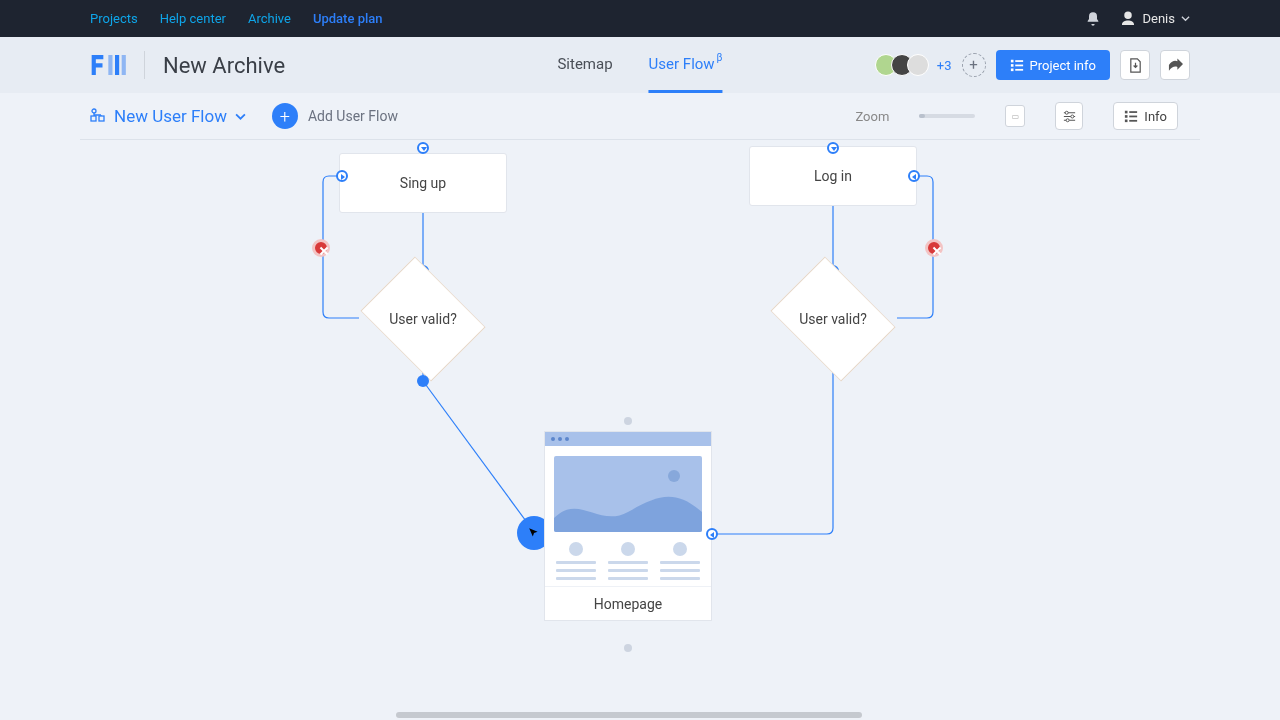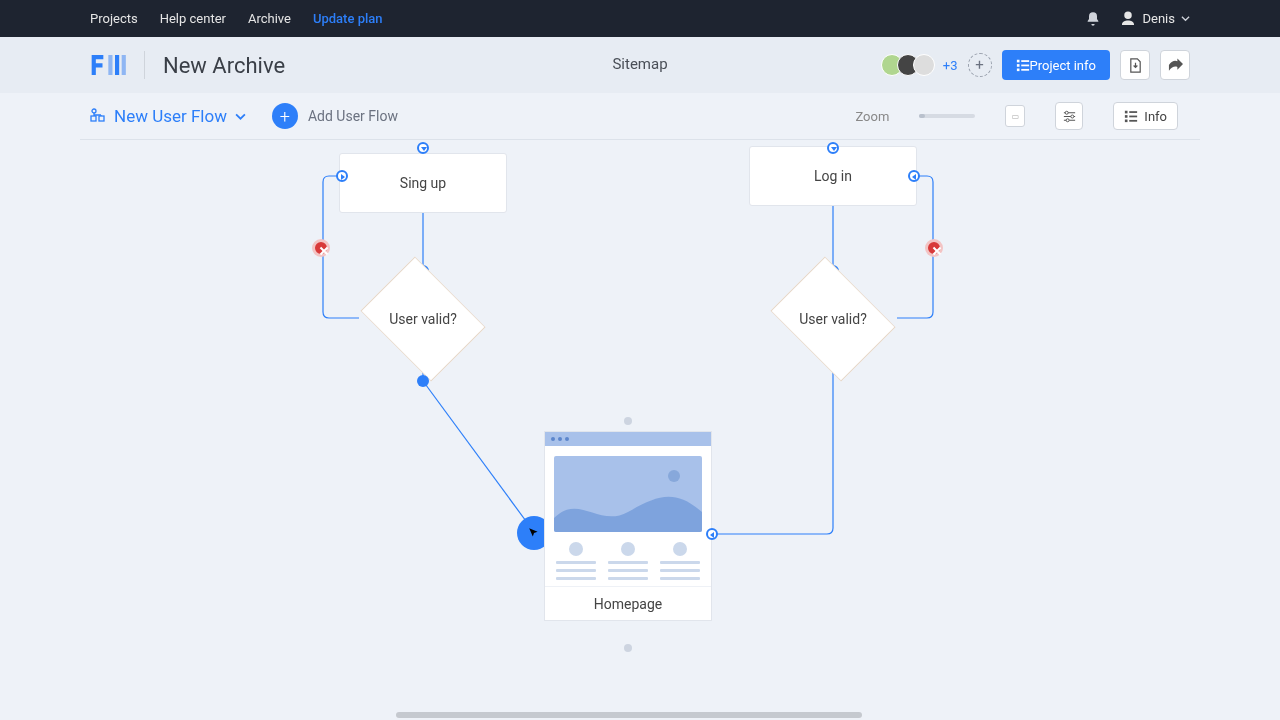--- a/index.html
+++ b/index.html
@@ -1,19 +1,19 @@
 <!DOCTYPE html>
 <html><head>
 <meta charset="utf-8">
 <style>
   * { box-sizing: border-box; margin: 0; padding: 0; font-family: -apple-system, BlinkMacSystemFont, "Segoe UI", Roboto, Arial, sans-serif; }
   body { width:1280px; height:720px; background:#eef2f8; overflow:hidden; color:#444; }
   
   .topbar { position:absolute; top:0; left:0; right:0; height:37px; background:#1e2430; display:flex; align-items:center; padding:0 90px 0 90px; font-size:13px; }
-  .topbar a { color:#e5e5e5; text-decoration:none; margin-right:22px; cursor:pointer; }
+  .topbar a { color:#0ea5e9; text-decoration:none; margin-right:22px; cursor:pointer; }
   .topbar a.highlight { color:#2d7ff9; font-weight:500; }
   .topbar .spacer { flex:1; }
   .topbar .right { display:flex; align-items:center; gap:18px; color:#e6e6e6; }
   .bell-icon { width:16px; height:16px; }
   .user { display:flex; align-items:center; gap:6px; font-size:13px; color:#e6e6e6; cursor:pointer;}
   .avatar-mini { width:18px; height:20px; fill:#e6e6e6; }
   
   .header { position:absolute; top:37px; left:0; right:0; height:56px; background:#e7ecf3; display:flex; align-items:center; padding:0 90px; }
   .logo { width:40px; height:24px; margin-right:14px; }
   .vline { width:1px; height:28px; background:#cfd4db; margin-right:18px;}
@@ -22,21 +22,21 @@
   .tab { font-size:15px; color:#4a4f57; height:56px; display:flex; align-items:center; cursor:pointer; border-bottom:3px solid transparent; position:relative;}
   .tab.active { color:#2d7ff9; border-bottom-color:#2d7ff9; }
   .tab .badge { font-size:10px; position:relative; top:-6px; margin-left:2px;}
   .header .right { margin-left:auto; display:flex; align-items:center; gap:10px;}
   .collab { display:flex; align-items:center; }
   .collab-av { width:22px; height:22px; border-radius:50%; border:1px solid #fff; margin-left:-6px; background:#b0d68f; }
   .collab-av:nth-child(2){ background:#444;}
   .collab-av:nth-child(3){ background:#ddd;}
   .collab-count { color:#2d7ff9; font-size:13px; margin-left:8px;}
   .collab-add { width:24px; height:24px; border-radius:50%; border:1px dashed #9aa1ad; display:flex; align-items:center; justify-content:center; color:#6b7280; margin-left:10px; cursor:pointer; font-size:15px;}
-  .btn-primary { background:#2d7ff9; color:#fff; border:none; height:30px; padding:0 14px; border-radius:4px; font-size:13px; display:flex; align-items:center; cursor:pointer;}
+  .btn-primary { background:#2d7ff9; color:#fff; border:none; height:30px; padding:0 14px; border-radius:4px; font-size:13px; display:flex; align-items:center; gap:6px; cursor:pointer;}
   .btn-square { width:30px; height:30px; background:#fff; border:1px solid #cfd4db; border-radius:4px; display:flex; align-items:center; justify-content:center; cursor:pointer; color:#555;}
   
   .subbar { position:absolute; top:93px; left:0; right:12px; height:46px; display:flex; align-items:center; padding:0 90px;}
   .flow-selector { display:flex; align-items:center; gap:8px; color:#2d7ff9; font-size:17px; cursor:pointer;}
   .flow-selector svg { stroke:#2d7ff9; }
   .add-flow { display:flex; align-items:center; gap:10px; margin-left:26px; cursor:pointer;}
   .add-btn { width:26px; height:26px; border-radius:50%; background:#2d7ff9; color:#fff; display:flex; align-items:center; justify-content:center; font-size:18px; font-weight:300;}
   .add-label { color:#6b7280; font-size:14px;}
   .subbar .right { margin-left:auto; display:flex; align-items:center; gap:30px;}
   .zoom-label { color:#888; font-size:13px;}
@@ -113,20 +113,24 @@
     <rect x="30" y="2" width="5" height="24" fill="#2d7ff9"></rect>
     <rect x="38" y="2" width="5" height="24" fill="#8fb6f3"></rect>
   </svg>
   <div class="vline"></div>
   <div class="project-title">New Archive</div>
 
   <div class="tabs">
     <div class="tab">
         <span>Sitemap</span>
       </div>
+    <div class="tab active">
+      <span>User Flow</span>
+      <span class="badge">β</span>
+    </div>
   </div>
 
   <div class="right">
     <div class="collab">
       <div class="collab-av"></div>
       <div class="collab-av"></div>
       <div class="collab-av"></div>
       <span class="collab-count">+3</span>
       <div class="collab-add">+</div>
     </div>

